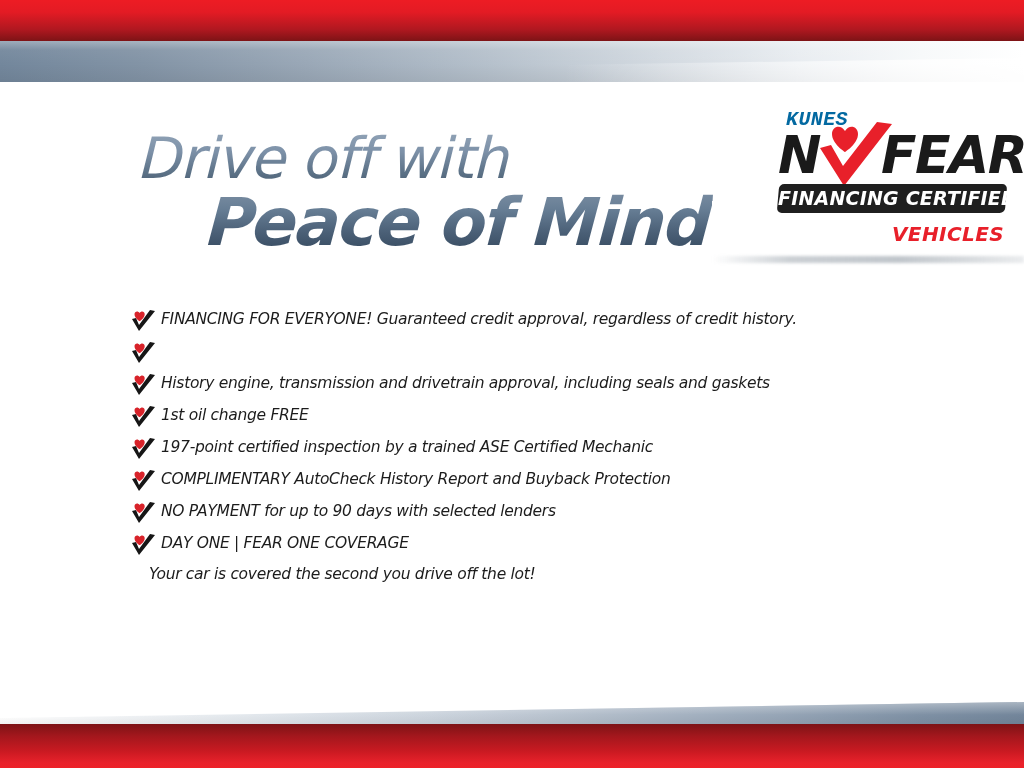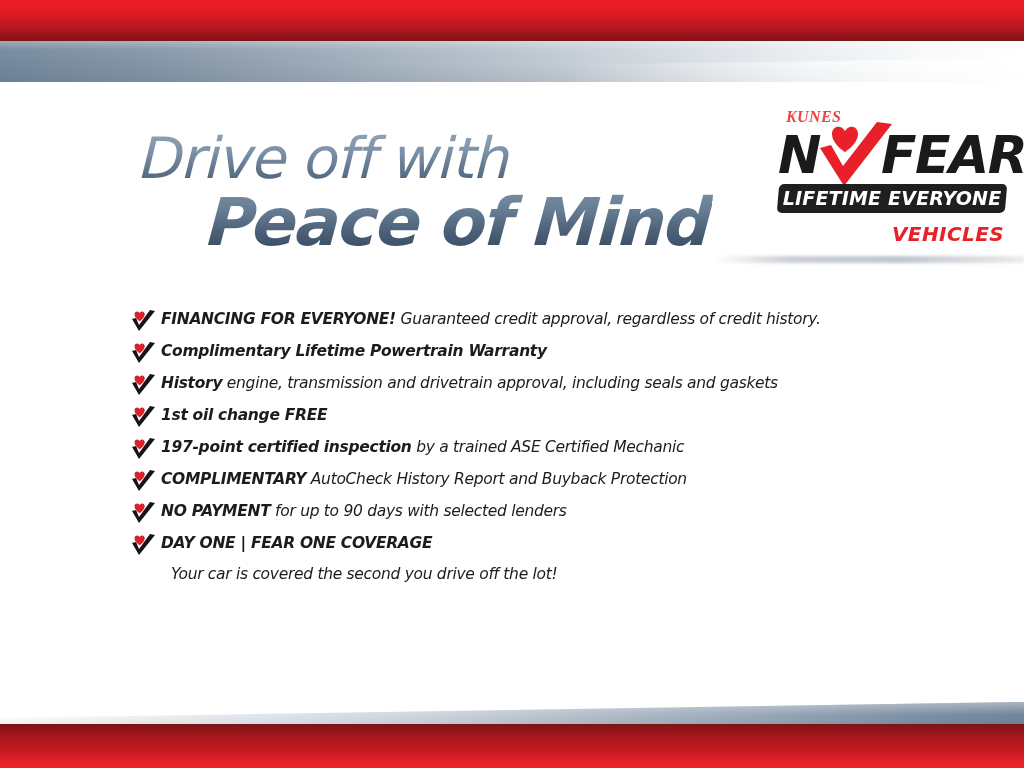--- a/index.html
+++ b/index.html
@@ -145,26 +145,26 @@
     position: absolute;
     left: 778px;
     top: 108px;
     width: 238px;
     height: 138px;
   }
   .logo-kunes {
     position: absolute;
     left: 8px;
     top: 0px;
-    font-family: Liberation Serif, serif;
-    font-weight: 700;
-    font-style: italic;
-    font-size: 16px;
+    font-family: Liberation Mono, monospace;
+    font-weight: 700;
+    font-style: italic;
+    font-size: 20px;
     letter-spacing: 0.4px;
-    color: #ef4444;
+    color: #0369a1;
     white-space: nowrap;
   }
   .logo-nofear {
     position: absolute;
     left: 0px;
     top: 18px;
     height: 58px;
     width: 238px;
   }
   .logo-n {
@@ -271,31 +271,31 @@
     flex: 1 1 auto;
     font-family: "DejaVu Sans", sans-serif;
     font-style: italic;
     font-size: 15.5px;
     line-height: 22px;
     color: #1c1c1c;
     letter-spacing: -0.3px;
     white-space: nowrap;
   }
   .bullet-text .b {
-    font-weight: 700;
+    font-weight: 400;
   }
   .bullet-subline {
     font-family: "DejaVu Sans", sans-serif;
     font-style: italic;
     font-weight: 400;
     font-size: 15.5px;
     line-height: 22px;
     color: #1c1c1c;
     letter-spacing: -0.3px;
-    margin-left: 41px;
+    margin-left: 19px;
     margin-top: -1px;
     white-space: nowrap;
   }
 </style>
 </head>
 <body>
 
 <div id="page">
 
   <div class="top-red-bar"></div>
@@ -314,42 +314,41 @@
       <span class="logo-n">N</span>
       <span class="logo-checkmark">
         <svg width="86" height="66" viewBox="0 0 86 66">
           <path d="M6 26 L30 64 L78 2 L63 0 L29 44 L17 23 Z" fill="#e8202a"></path>
           <path d="M18 12 C18 4, 27 2, 31 9 C35 2, 44 4, 44 12 C44 22, 31 30, 31 30 C31 30, 18 22, 18 12 Z" fill="#e8202a"></path>
         </svg>
       </span>
       <span class="logo-fear">FEAR</span>
     </div>
     <div class="logo-banner"></div>
-    <div class="logo-banner-text">LIFETIME EVERYONE</div>
+    <div class="logo-banner-text">FINANCING CERTIFIED</div>
     <div class="logo-vehicles">VEHICLES</div>
   </div>
   <div class="logo-shadow"></div>
 
   <div class="bullet-list" id="bullet-list">
       <div>
         <div class="bullet-row">
           <span class="bullet-icon"><svg width="26" height="22" viewBox="0 0 26 22">
               <path d="M2 9 L9 21 L25 1 L20 0 L9 15 L6 8 Z" fill="#161616"></path>
               <path d="M4.5 4.2 C4.5 1.2, 8 0.4, 9.6 3.0 C11.2 0.4, 14.7 1.2, 14.7 4.2 C14.7 8.0, 9.6 11.2, 9.6 11.2 C9.6 11.2, 4.5 8.0, 4.5 4.2 Z" fill="#d8232a"></path>
             </svg></span>
           <span class="bullet-text"><span class="b">FINANCING FOR EVERYONE!</span><span> Guaranteed credit approval, regardless of credit history.</span></span>
         </div>
       </div>
       <div>
         <div class="bullet-row">
           <span class="bullet-icon"><svg width="26" height="22" viewBox="0 0 26 22">
               <path d="M2 9 L9 21 L25 1 L20 0 L9 15 L6 8 Z" fill="#161616"></path>
               <path d="M4.5 4.2 C4.5 1.2, 8 0.4, 9.6 3.0 C11.2 0.4, 14.7 1.2, 14.7 4.2 C14.7 8.0, 9.6 11.2, 9.6 11.2 C9.6 11.2, 4.5 8.0, 4.5 4.2 Z" fill="#d8232a"></path>
             </svg></span>
-          <span class="bullet-text"><span class="b">Complimentary Lifetime Powertrain Warranty</span></span>
         </div>
       </div>
       <div>
         <div class="bullet-row">
           <span class="bullet-icon"><svg width="26" height="22" viewBox="0 0 26 22">
               <path d="M2 9 L9 21 L25 1 L20 0 L9 15 L6 8 Z" fill="#161616"></path>
               <path d="M4.5 4.2 C4.5 1.2, 8 0.4, 9.6 3.0 C11.2 0.4, 14.7 1.2, 14.7 4.2 C14.7 8.0, 9.6 11.2, 9.6 11.2 C9.6 11.2, 4.5 8.0, 4.5 4.2 Z" fill="#d8232a"></path>
             </svg></span>
           <span class="bullet-text"><span class="b">History</span><span> engine, transmission and drivetrain approval, including seals and gaskets</span></span>
         </div>

